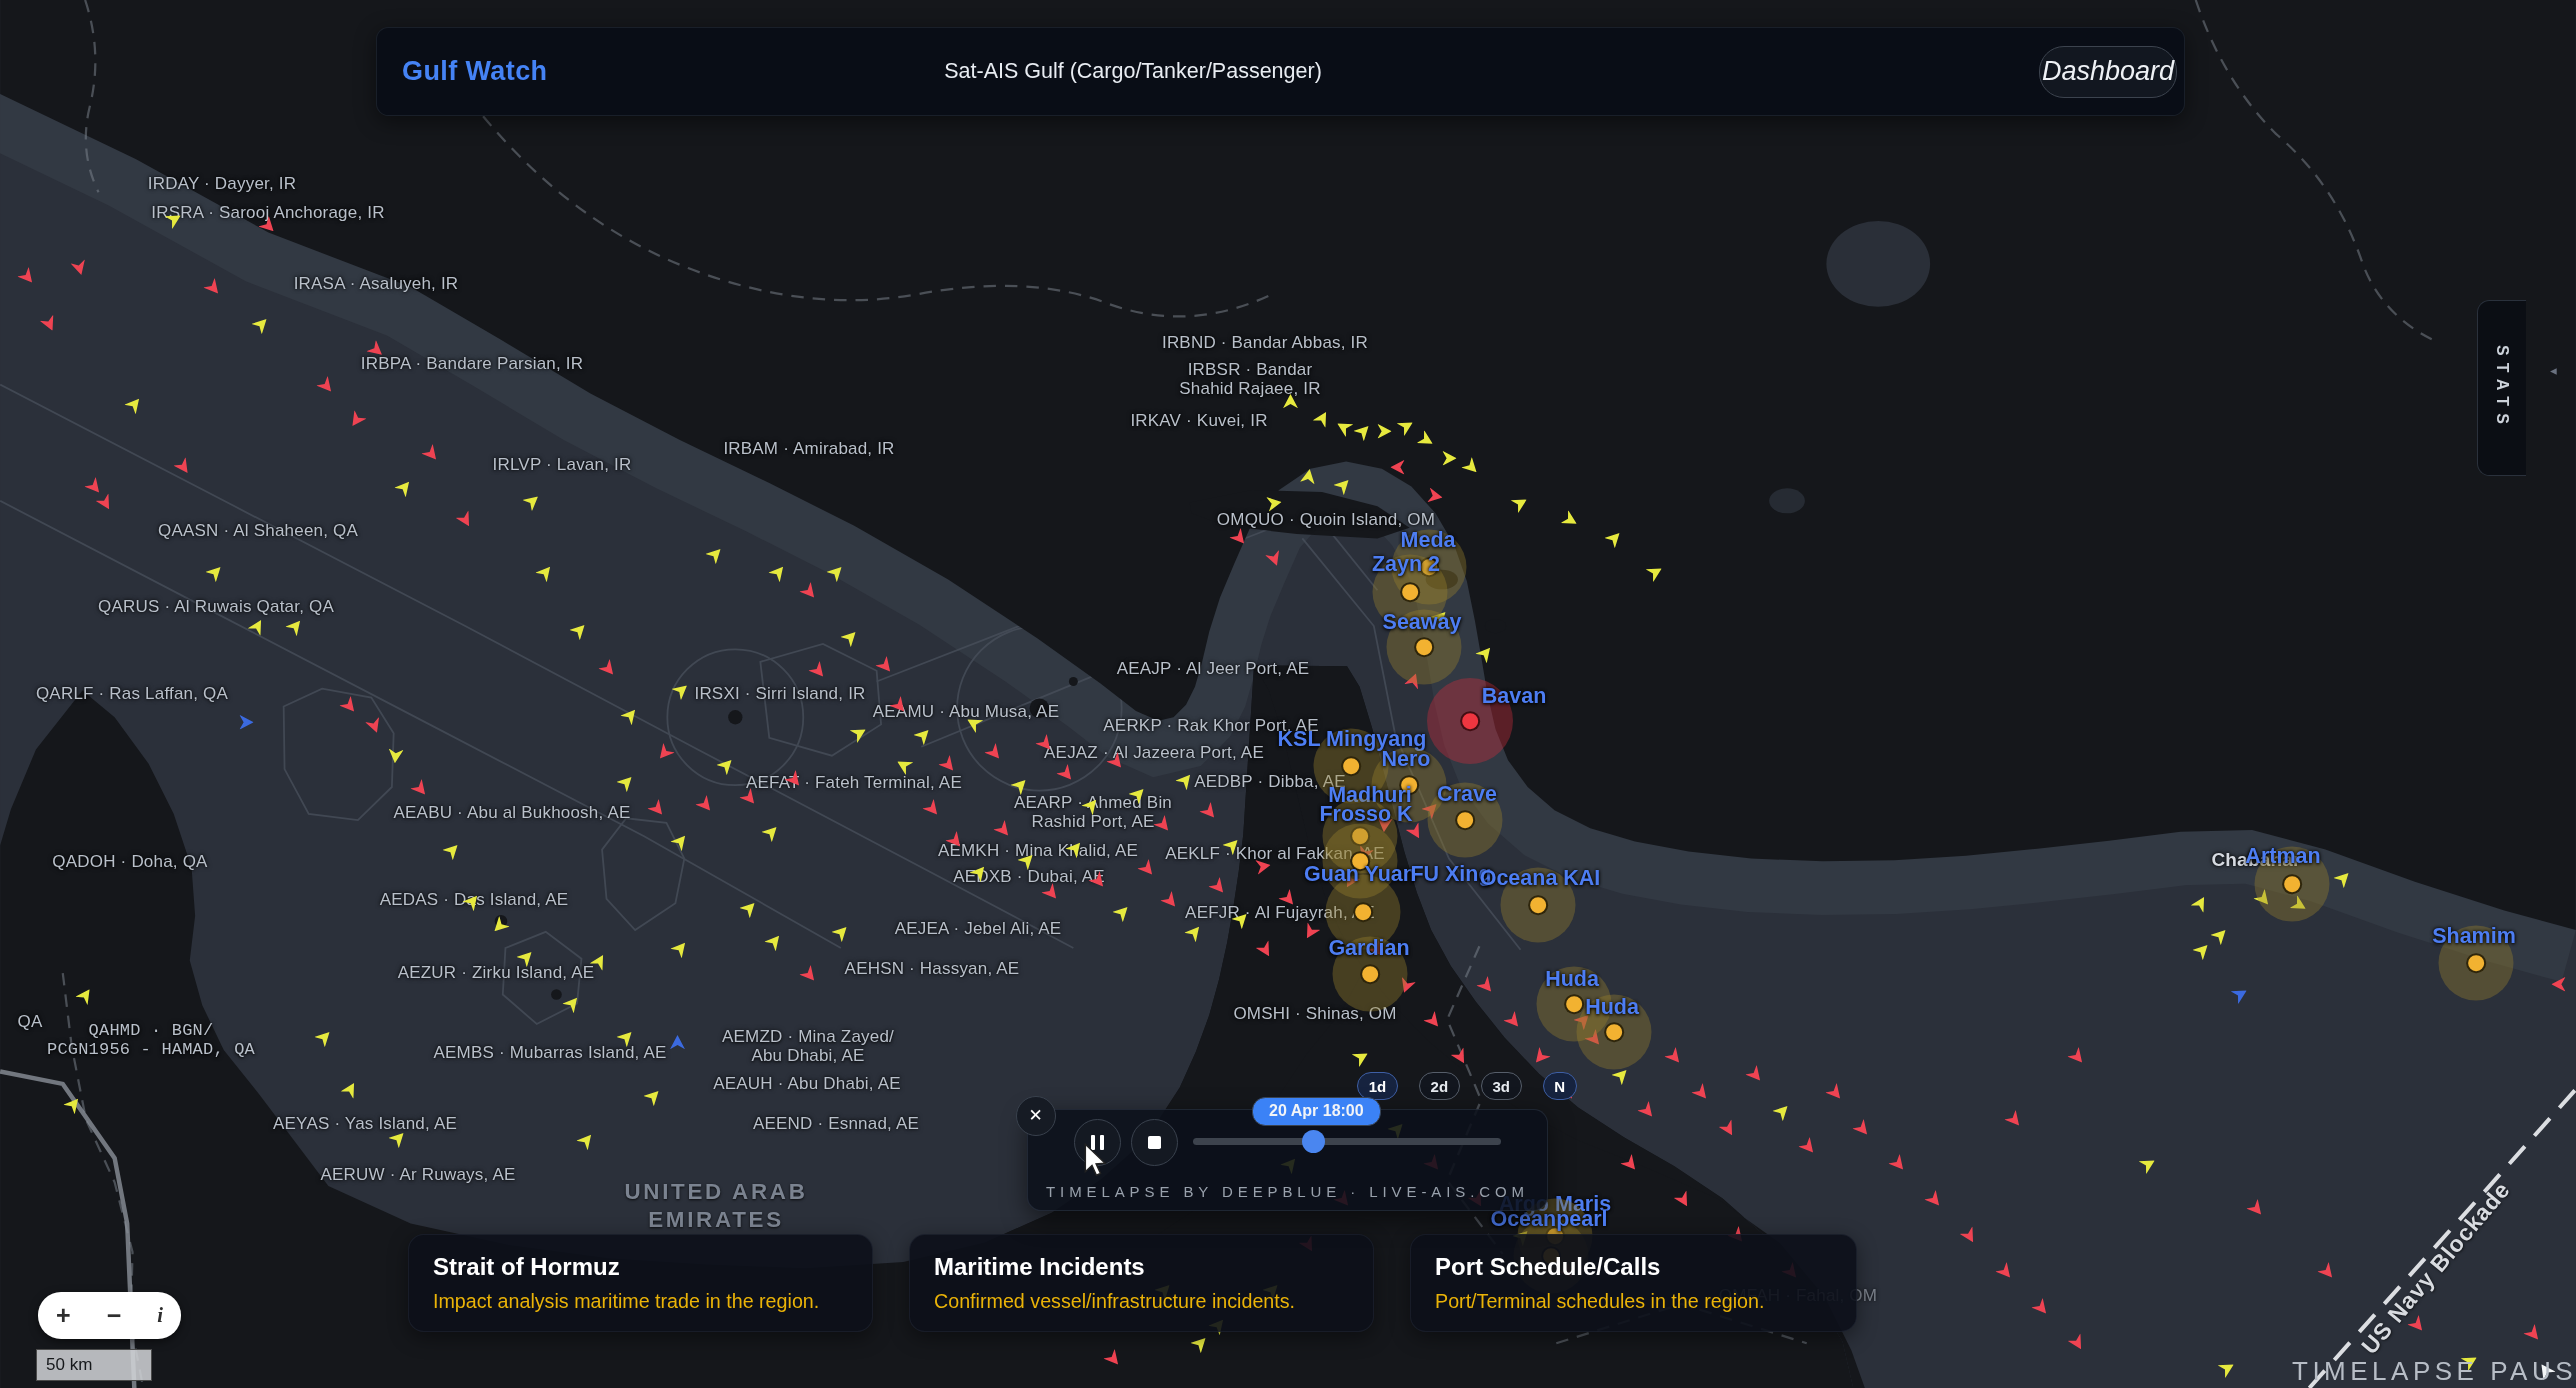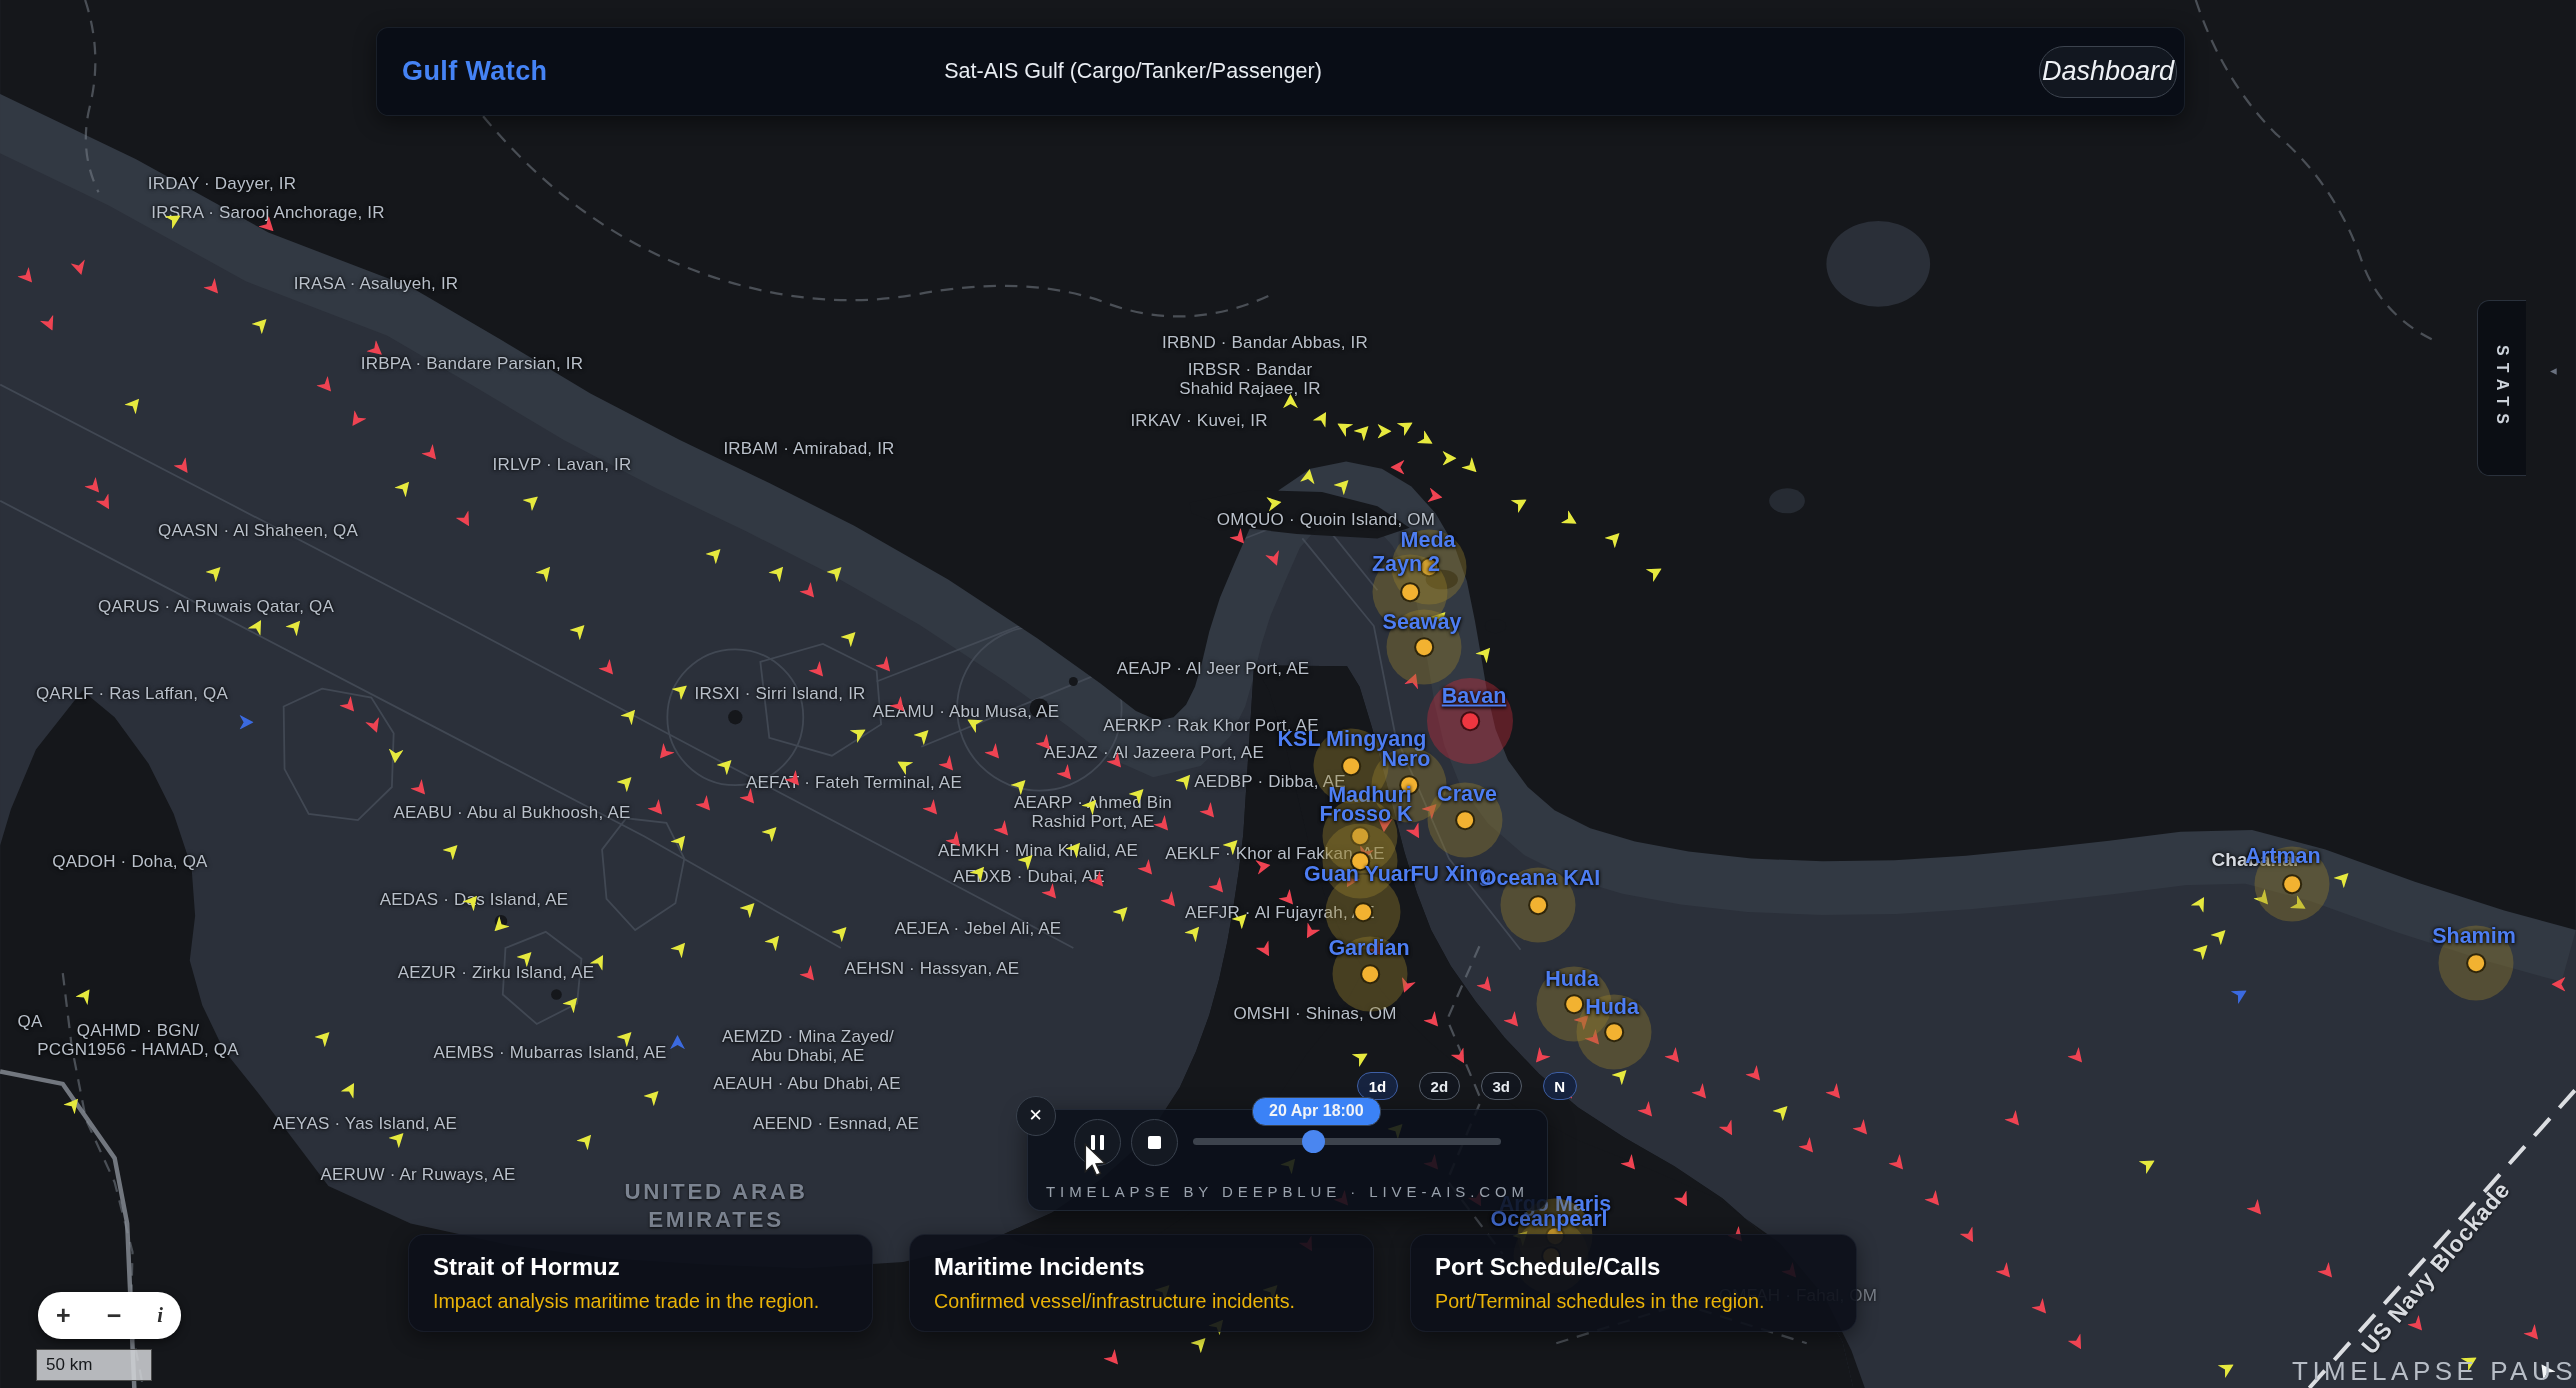--- a/index.html
+++ b/index.html
@@ -200,21 +200,21 @@
       </div>
       <div class="port" style="left: 216px; top: 606px;">
         <div>QARUS · Al Ruwais Qatar, QA</div>
       </div>
       <div class="port" style="left: 132px; top: 693px;">
         <div>QARLF · Ras Laffan, QA</div>
       </div>
       <div class="port" style="left: 130px; top: 861px;">
         <div>QADOH · Doha, QA</div>
       </div>
-      <div class="port" style="left: 138px; top: 1040px;">
+      <div class="port" style="left: 151px; top: 1040px; font-family: Liberation Mono, monospace;">
         <div>QAHMD · BGN/</div>
         <div>PCGN1956 - HAMAD, QA</div>
       </div>
       <div class="port" style="left: 30px; top: 1021px;">
         <div>QA</div>
       </div>
       <div class="port" style="left: 512px; top: 812px;">
         <div>AEABU · Abu al Bukhoosh, AE</div>
       </div>
       <div class="port" style="left: 474px; top: 899px;">
@@ -495,21 +495,21 @@
       <div class="dot y" style="left: 1429px; top: 567px;"></div>
       <div class="vessel-label" style="left: 1428px; top: 540px;">Meda</div>
       <div class="halo y" style="left: 1410px; top: 592px;"></div>
       <div class="dot y" style="left: 1410px; top: 592px;"></div>
       <div class="vessel-label" style="left: 1406px; top: 564px;">Zayn 2</div>
       <div class="halo y" style="left: 1424px; top: 647px;"></div>
       <div class="dot y" style="left: 1424px; top: 647px;"></div>
       <div class="vessel-label" style="left: 1422px; top: 622px;">Seaway</div>
       <div class="halo r" style="left: 1470px; top: 721px;"></div>
       <div class="dot r" style="left: 1470px; top: 721px;"></div>
-      <div class="vessel-label" style="left: 1474px; top: 696px; text-decoration: underline;">Bavan</div>
+      <div class="vessel-label" style="left: 1514px; top: 696px;">Bavan</div>
       <div class="halo y" style="left: 1351px; top: 766px;"></div>
       <div class="dot y" style="left: 1351px; top: 766px;"></div>
       <div class="vessel-label" style="left: 1352px; top: 739px;">KSL Mingyang</div>
       <div class="halo y" style="left: 1409px; top: 785px;"></div>
       <div class="dot y" style="left: 1409px; top: 785px;"></div>
       <div class="vessel-label" style="left: 1406px; top: 759px;">Nero</div>
       <div class="vessel-label" style="left: 1370px; top: 795px;">Madhuri</div>
       <div class="halo y" style="left: 1360px; top: 836px;"></div>
       <div class="dot y" style="left: 1360px; top: 836px;"></div>
       <div class="halo y" style="left: 1360px; top: 861px;"></div>

